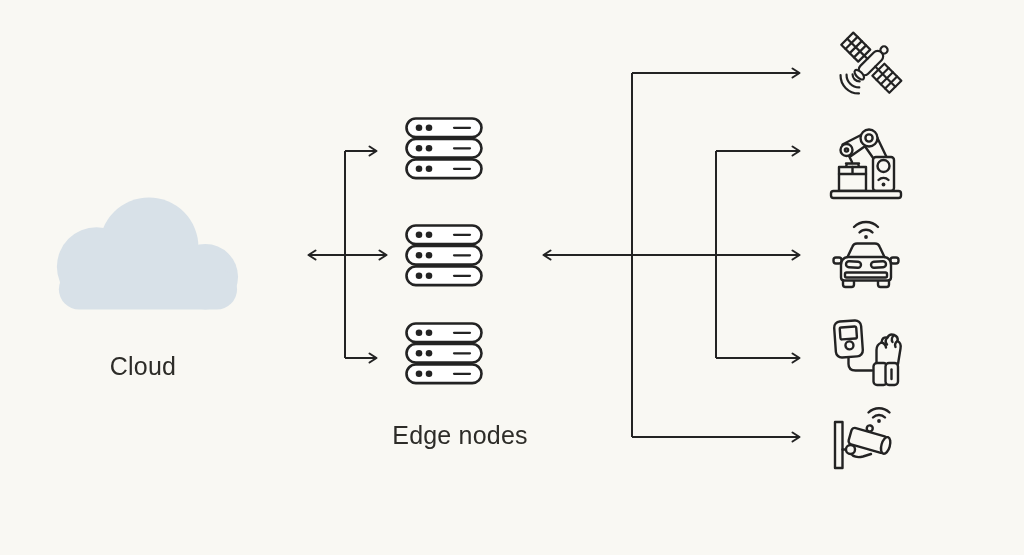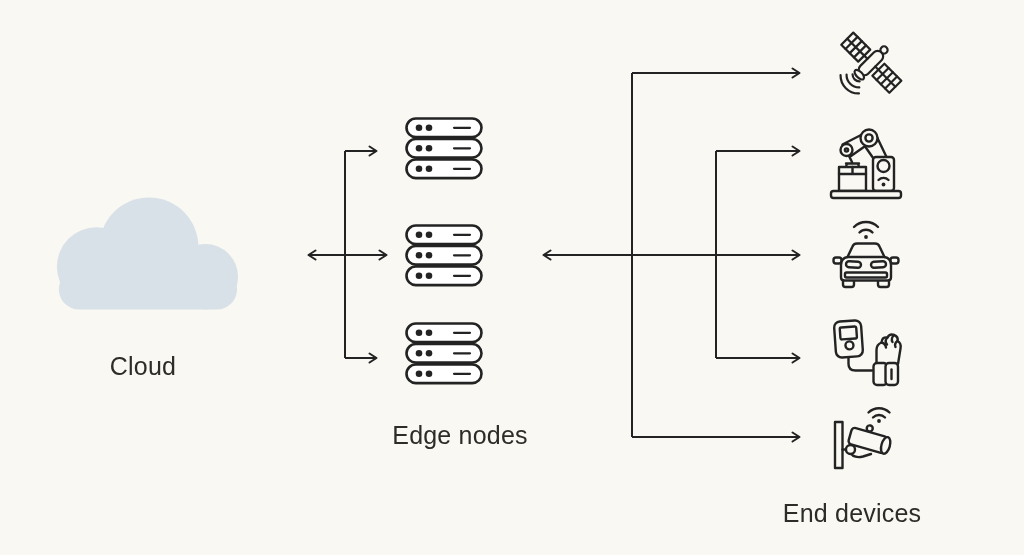--- a/index.html
+++ b/index.html
@@ -229,15 +229,14 @@
         <g transform="rotate(16 44 40)">
           <rect x="23" y="30.5" width="37" height="17" rx="3.5" fill="#f9f8f3"></rect>
           <ellipse cx="60" cy="39" rx="4.2" ry="8.6" fill="#f9f8f3"></ellipse>
           <circle cx="40" cy="27" r="3" fill="#f9f8f3"></circle>
         </g>
       </g>
       <circle cx="53" cy="19" r="1.9" fill="#232323"></circle>
     </svg>
   </div>
 
-  <div class="label" style="left:752px;top:499px;width:200px">End devices</div>
 
 </div>
 
 </body></html>

